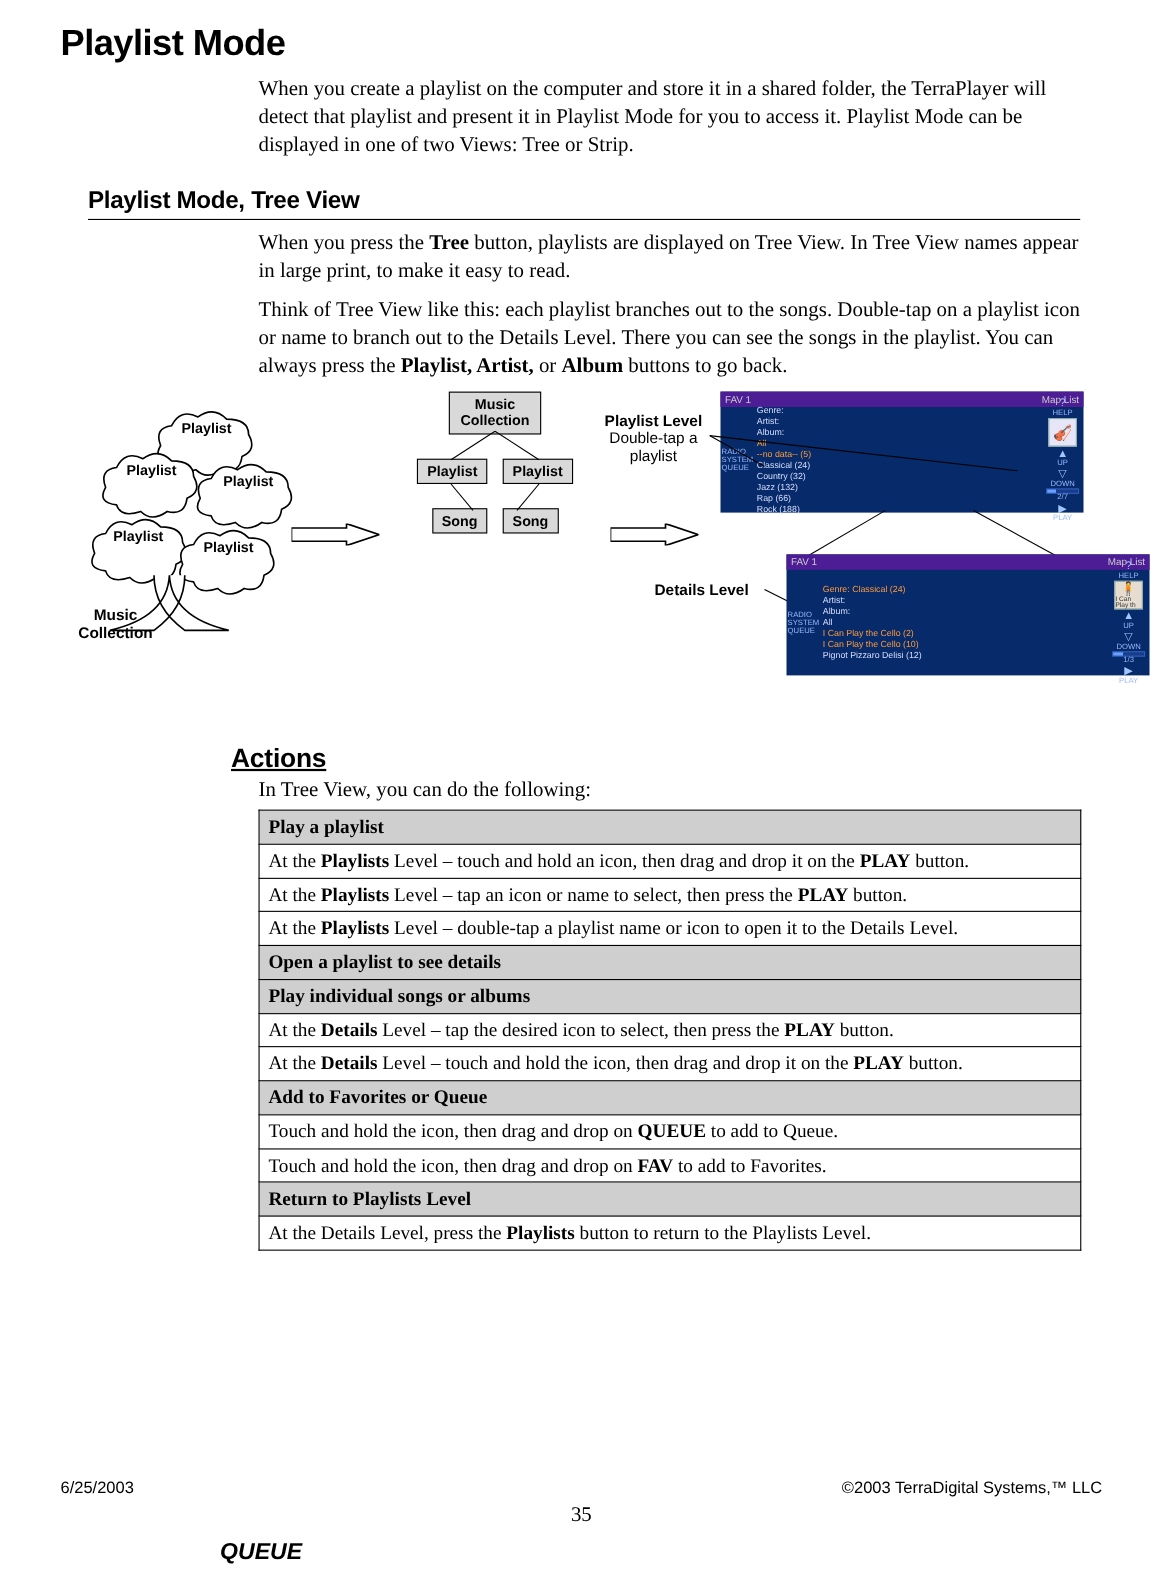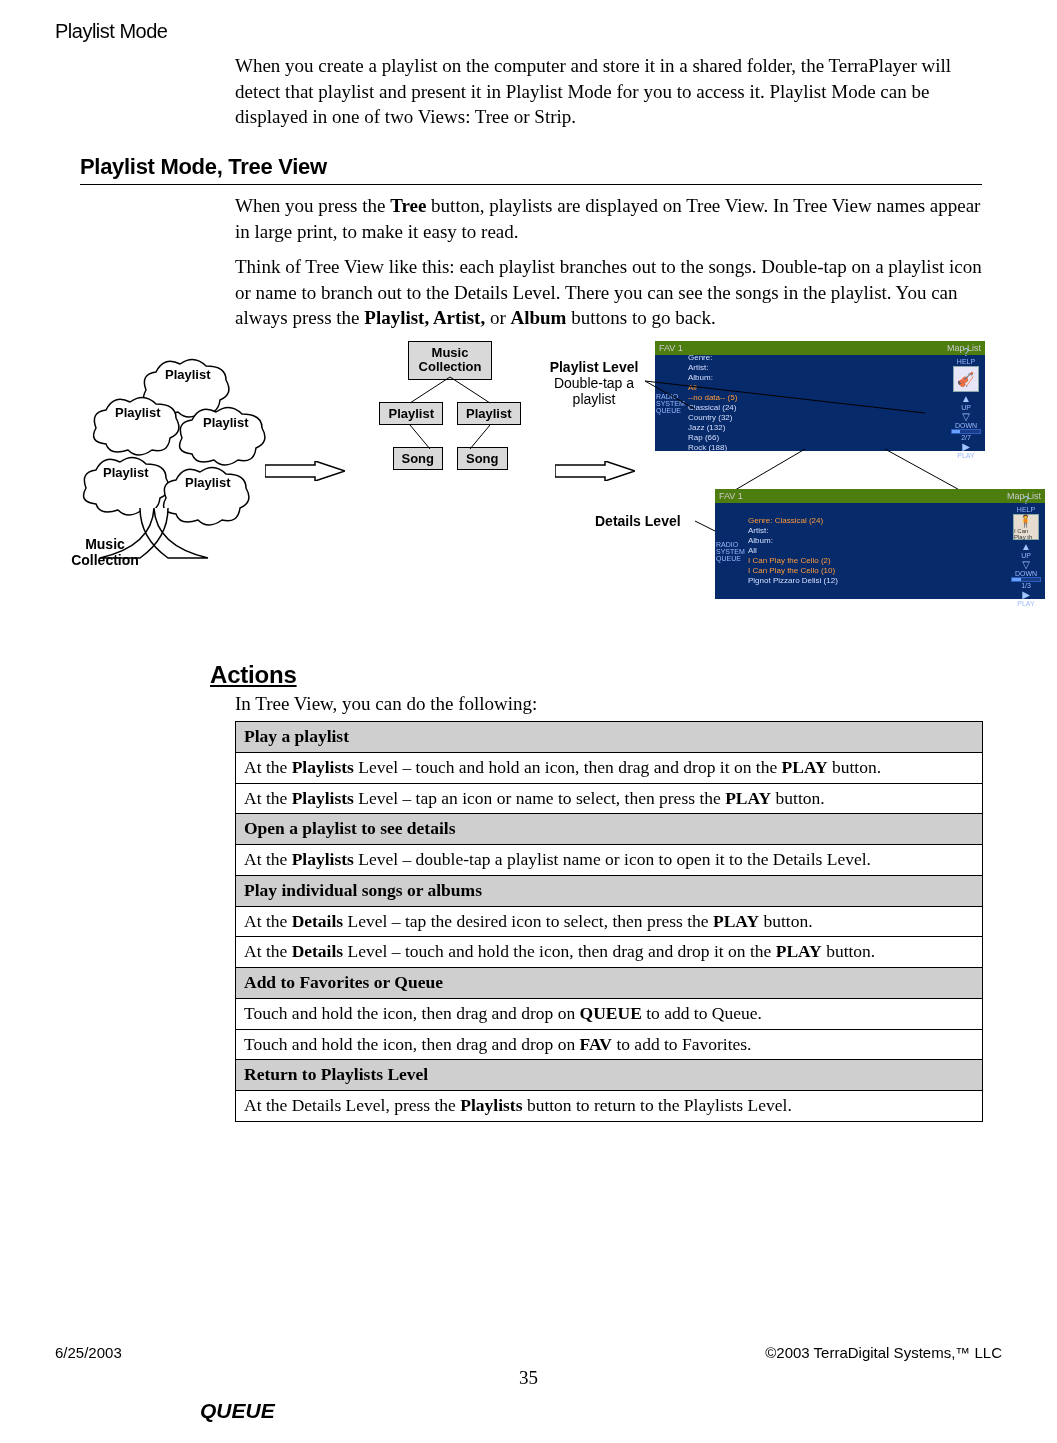--- a/index.html
+++ b/index.html
@@ -6,22 +6,22 @@
   body{
     font-family:"Times New Roman",Times,serif;
     width:1057px;
     min-height:1443px;
     position:relative;
     box-sizing:border-box;
     padding:20px 55px 120px 55px;
   }
   h1{
     font-family:Arial,Helvetica,sans-serif;
-    font-weight:400;
-    font-size:20px;
+    font-weight:700;
+    font-size:33px;
     margin:0 0 10px 0;
     letter-spacing:-0.5px;
   }
   .body-indent{
     margin-left:180px;
     width:760px;
     font-size:19px;
     line-height:1.35;
   }
   .body-indent p{margin:0 0 10px 0;}
@@ -113,21 +113,21 @@
   }
   .caption .sub{font-weight:normal;font-size:14px;display:block;}
   .screenshot{
     position:absolute;
     background:#062a6a;
     color:#fff;
     font-family:Arial,Helvetica,sans-serif;
     font-size:9px;
     box-sizing:border-box;
   }
-  .screenshot .top{display:flex;justify-content:space-between;padding:2px 4px;background:#4d7c0f;color:#ccc;}
+  .screenshot .top{display:flex;justify-content:space-between;padding:2px 4px;background:#4c1d95;color:#ccc;}
   .screenshot .grid{display:flex;height:calc(100% - 14px);align-items:center;}
   .screenshot .left{width:28px;display:flex;flex-direction:column;justify-content:space-around;color:#9bb8ff;font-size:7px;padding:2px 1px;}
   .screenshot .mid{flex:1;padding:2px 3px;color:#d8dfff;font-size:8px;line-height:1.25;overflow:hidden;}
   .screenshot .mid .hl{color:#ff9a3a;}
   .screenshot .right{width:38px;display:flex;flex-direction:column;align-items:center;justify-content:space-around;font-size:7px;color:#9bb8ff;}
   .screenshot .right .thumb{
     width:24px;height:24px;background:#e6e6f8;border:1px solid #8aa;margin:1px 0;
     display:flex;align-items:center;justify-content:center;font-size:14px;color:#b24a2a;
   }
   .screenshot .right .glyph{font-size:10px;color:#a3c6ff;}
@@ -356,24 +356,24 @@
         <tr>
           <td class="hdr">Play a playlist</td>
         </tr>
         <tr>
           <td>At the <b>Playlists</b> Level – touch and hold an icon, then drag and drop it on the <b>PLAY</b> button.</td>
         </tr>
         <tr>
           <td>At the <b>Playlists</b> Level – tap an icon or name to select, then press the <b>PLAY</b> button.</td>
         </tr>
         <tr>
+          <td>At the <b>Playlists</b> Level – double-tap a playlist name or icon to open it to the Details Level.</td>
+        </tr>
+        <tr>
           <td class="hdr">Open a playlist to see details</td>
-        </tr>
-        <tr>
-          <td>At the <b>Playlists</b> Level – double-tap a playlist name or icon to open it to the Details Level.</td>
         </tr>
         <tr>
           <td class="hdr">Play individual songs or albums</td>
         </tr>
         <tr>
           <td>At the <b>Details</b> Level – tap the desired icon to select, then press the <b>PLAY</b> button.</td>
         </tr>
         <tr>
           <td>At the <b>Details</b> Level – touch and hold the icon, then drag and drop it on the <b>PLAY</b> button.</td>
         </tr>

